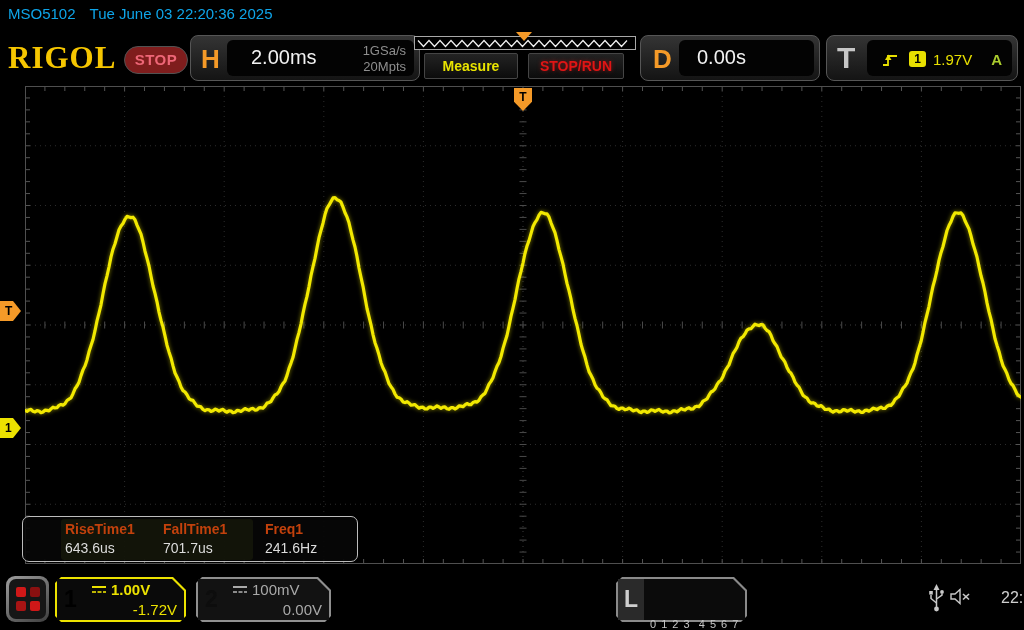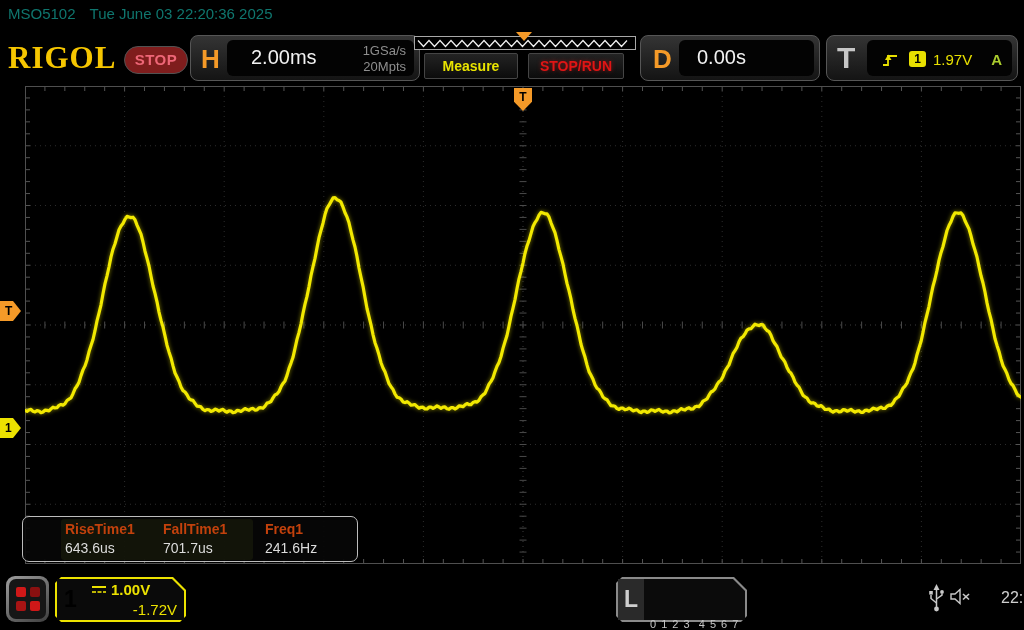--- a/index.html
+++ b/index.html
@@ -2,21 +2,21 @@
 <html><head>
 <meta charset="utf-8">
 <style>
   * { margin:0; padding:0; box-sizing:border-box; }
   html,body { background:#000; }
   #screen {
     position:relative; width:1024px; height:630px; background:#000;
     font-family:"Liberation Sans", sans-serif; overflow:hidden;
   }
   
-  #topbar { position:absolute; left:8px; top:5px; color:#0f766e; font-size:15px; }
+  #topbar { position:absolute; left:8px; top:5px; color:#0ea5e9; font-size:15px; }
   #topbar .model { margin-right:14px; }
   
   #logo { position:absolute; left:8px; top:40px; font-family:"Liberation Serif", serif;
     font-weight:bold; font-size:31px; color:#f6c600; letter-spacing:1px; }
   #acq-stop { position:absolute; left:124px; top:46px; width:64px; height:28px;
     background:#7f1d1d; border:1px solid #525252; border-radius:14px;
     color:#ee6677; font-size:15px; font-weight:bold; text-align:center; line-height:26px; letter-spacing:.5px; }
   .panel { position:absolute; top:35px; height:46px; border:1px solid #565656; border-radius:8px;
     background:linear-gradient(#343434,#141414); }
   .panel .inner { position:absolute; top:4px; bottom:4px; background:#030303; border-radius:6px; }
@@ -475,20 +475,35 @@
         <line x1="1" y1="3" x2="15" y2="3" stroke="#ece200" stroke-width="2"></line>
         <line x1="1" y1="8" x2="5" y2="8" stroke="#ece200" stroke-width="1.6"></line>
         <line x1="6.5" y1="8" x2="10.5" y2="8" stroke="#ece200" stroke-width="1.6"></line>
         <line x1="12" y1="8" x2="15" y2="8" stroke="#ece200" stroke-width="1.6"></line>
       </svg>
       <span>1.00V</span>
     </div>
     <div class="row2">-1.72V</div>
   </div>
 
+  <div id="ch2" class="chan">
+    <div class="shell"></div>
+    <div class="body"></div>
+    <div class="tab">2</div>
+    <div class="row1">
+      <svg width="16" height="11" viewBox="0 0 16 11">
+        <line x1="1" y1="3" x2="15" y2="3" stroke="#a9a9a9" stroke-width="2"></line>
+        <line x1="1" y1="8" x2="5" y2="8" stroke="#a9a9a9" stroke-width="1.6"></line>
+        <line x1="6.5" y1="8" x2="10.5" y2="8" stroke="#a9a9a9" stroke-width="1.6"></line>
+        <line x1="12" y1="8" x2="15" y2="8" stroke="#a9a9a9" stroke-width="1.6"></line>
+      </svg>
+      <span>100mV</span>
+    </div>
+    <div class="row2">0.00V</div>
+  </div>
 
   <div id="la-block">
     <div class="shell"></div>
     <div class="body"></div>
     <div class="tab">L</div>
     <div id="la-rows">
       <div>0 1 2 3  4 5 6 7</div>
       
     </div>
   </div>

